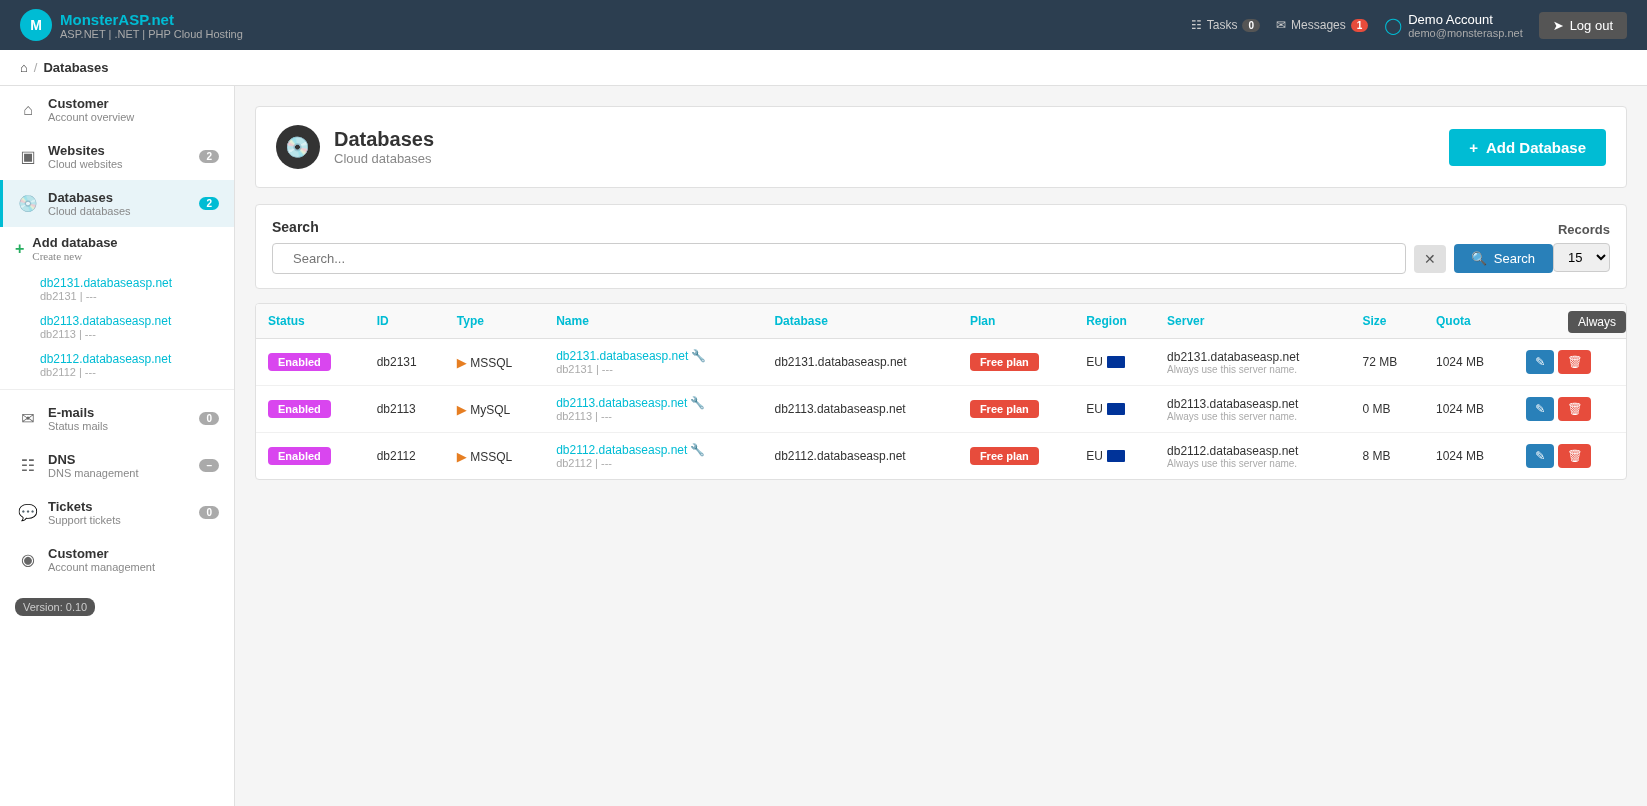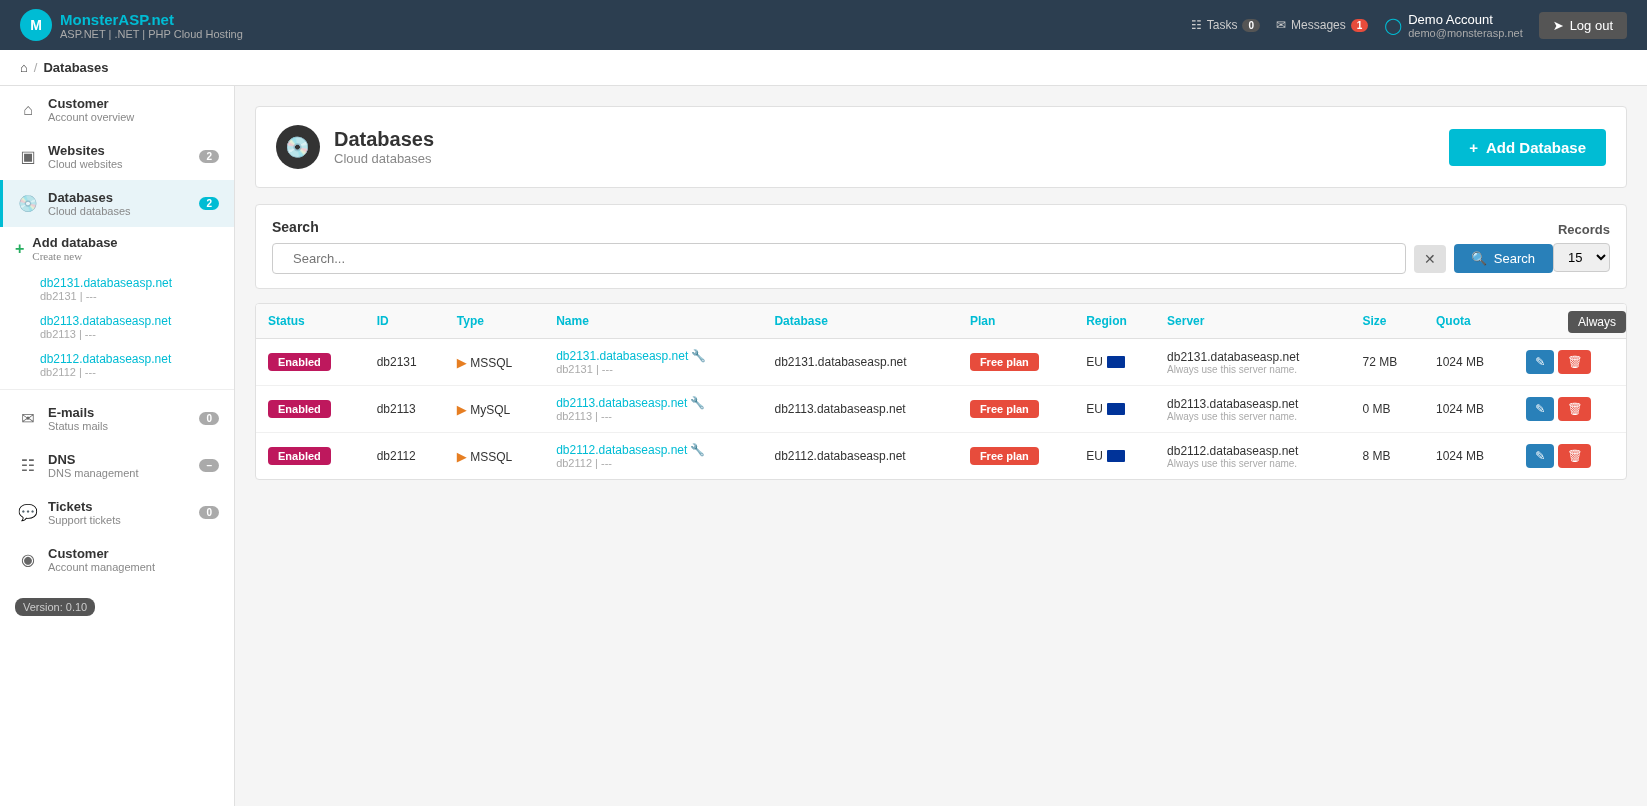--- a/index.html
+++ b/index.html
@@ -142,21 +142,21 @@
     .db-table { background: #fff; border-radius: 4px; border: 1px solid #e0e0e0; overflow: hidden; }
     .db-table table { width: 100%; border-collapse: collapse; }
     .db-table thead tr { background: #f9f9f9; }
     .db-table th {
       padding: 10px 12px; text-align: left; font-size: 12px;
       color: #00bcd4; font-weight: bold; border-bottom: 1px solid #e0e0e0;
     }
     .db-table td { padding: 10px 12px; border-bottom: 1px solid #f0f0f0; font-size: 12px; vertical-align: middle; }
     .db-table tr:last-child td { border-bottom: none; }
     .status-badge {
-      background: #be185d; color: #fff; border-radius: 4px;
+      background: #d946ef; color: #fff; border-radius: 4px;
       padding: 3px 10px; font-size: 11px; font-weight: bold; display: inline-block;
     }
     .plan-badge {
       background: #e74c3c; color: #fff; border-radius: 4px;
       padding: 3px 10px; font-size: 11px; font-weight: bold; display: inline-block;
     }
     .eu-flag {
       display: inline-flex; align-items: center; gap: 4px;
       font-size: 12px;
     }

